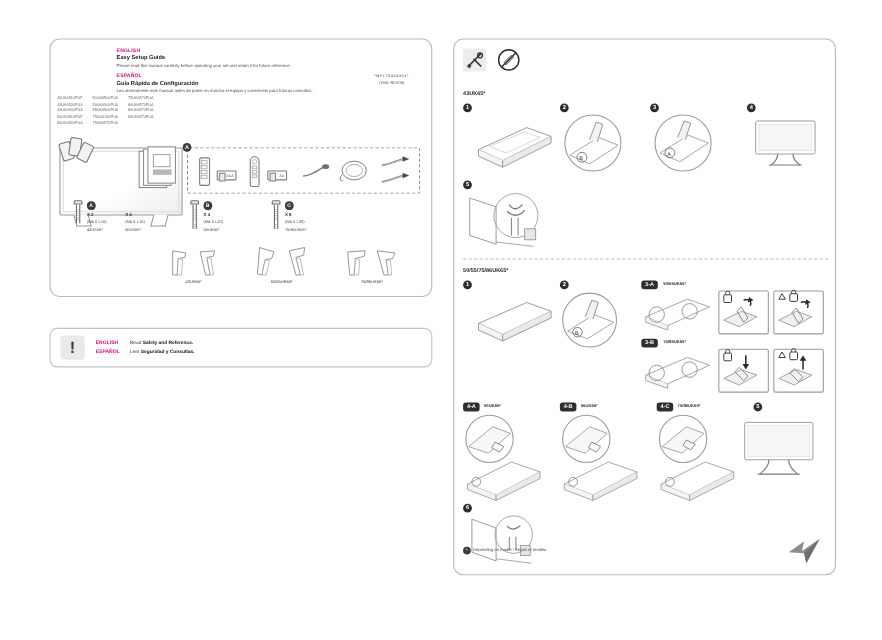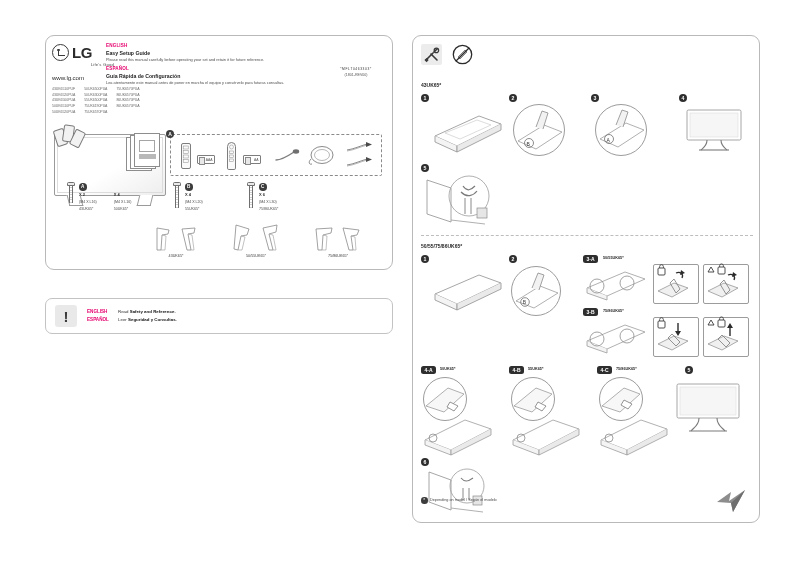--- a/index.html
+++ b/index.html
@@ -230,30 +230,20 @@
   .corner-mark { position: absolute; right: 10px; bottom: 8px; width: 34px; height: 26px; }
   svg { display: block; overflow: visible; }
 </style>
 </head>
 <body>
 
 <div class="page">
 
   <div class="left-panel">
 
-    <div class="brand-block">
-      <div class="lg-logo">
-        <div class="lg-circle">
-            <span class="dot"></span>
-          </div>
-        <div class="lg-word">LG</div>
-      </div>
-      <div class="lg-tag">Life's Good</div>
-      <div class="lg-url">www.lg.com</div>
-    </div>
 
     <div class="models">
       <div class="model-col">
         <span>43UK6510PUF</span>
         <span>43UK6520PUA</span>
         <span>43UK6500PUA</span>
         <span>50UK6510PUF</span>
         <span>50UK6520PUA</span>
       </div>
       <div class="model-col">

